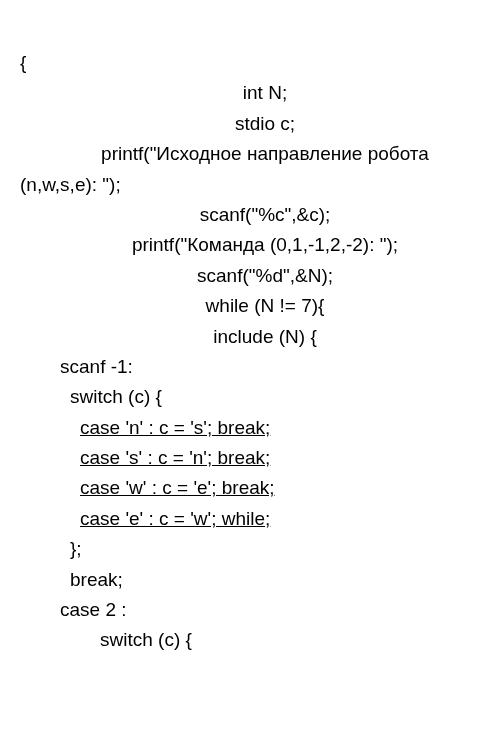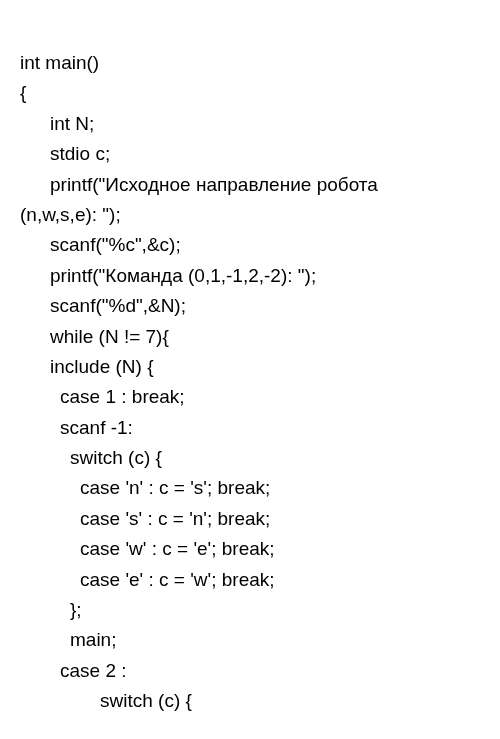--- a/index.html
+++ b/index.html
@@ -15,57 +15,57 @@
     padding: 18px 20px;
     line-height: 1.6;
     width: 500px;
   }
   .code-line {
     white-space: pre;
     font-family: Arial, Helvetica, sans-serif;
   }
   .indent-1 {
     padding-left: 30px;
+    text-align: center;
   }
   .indent-2 {
     padding-left: 40px;
   }
   .indent-3 {
     padding-left: 50px;
   }
   .indent-4 {
     padding-left: 60px;
+    text-decoration: underline;
   }
   .indent-5 {
     padding-left: 80px;
   }
   .blank-line {
     height: 30px;
   }
 </style>
 </head>
 <body>
 
 <div>
   <div class="blank-line"></div>
-  <div class="code-line">int main()</div>
   <div class="code-line">{</div>
   <div class="code-line indent-1">int N;</div>
   <div class="code-line indent-1">stdio c;</div>
   <div class="code-line indent-1">printf("Исходное направление робота</div>
   <div class="code-line">(n,w,s,e): ");</div>
   <div class="code-line indent-1">scanf("%c",&amp;c);</div>
   <div class="code-line indent-1">printf("Команда (0,1,-1,2,-2): ");</div>
   <div class="code-line indent-1">scanf("%d",&amp;N);</div>
   <div class="code-line indent-1">while (N != 7){</div>
   <div class="code-line indent-1">include (N) {</div>
-  <div class="code-line indent-2">case 1 : break;</div>
   <div class="code-line indent-2">scanf -1:</div>
   <div class="code-line indent-3">switch (c) {</div>
   <div class="code-line indent-4">case 'n' : c = 's'; break;</div>
   <div class="code-line indent-4">case 's' : c = 'n'; break;</div>
   <div class="code-line indent-4">case 'w' : c = 'e'; break;</div>
-  <div class="code-line indent-4">case 'e' : c = 'w'; break;</div>
+  <div class="code-line indent-4">case 'e' : c = 'w'; while;</div>
   <div class="code-line indent-3">};</div>
-  <div class="code-line indent-3">main;</div>
+  <div class="code-line indent-3">break;</div>
   <div class="code-line indent-2">case 2 :</div>
   <div class="code-line indent-5">switch (c) {</div>
 </div>
 
 </body></html>

